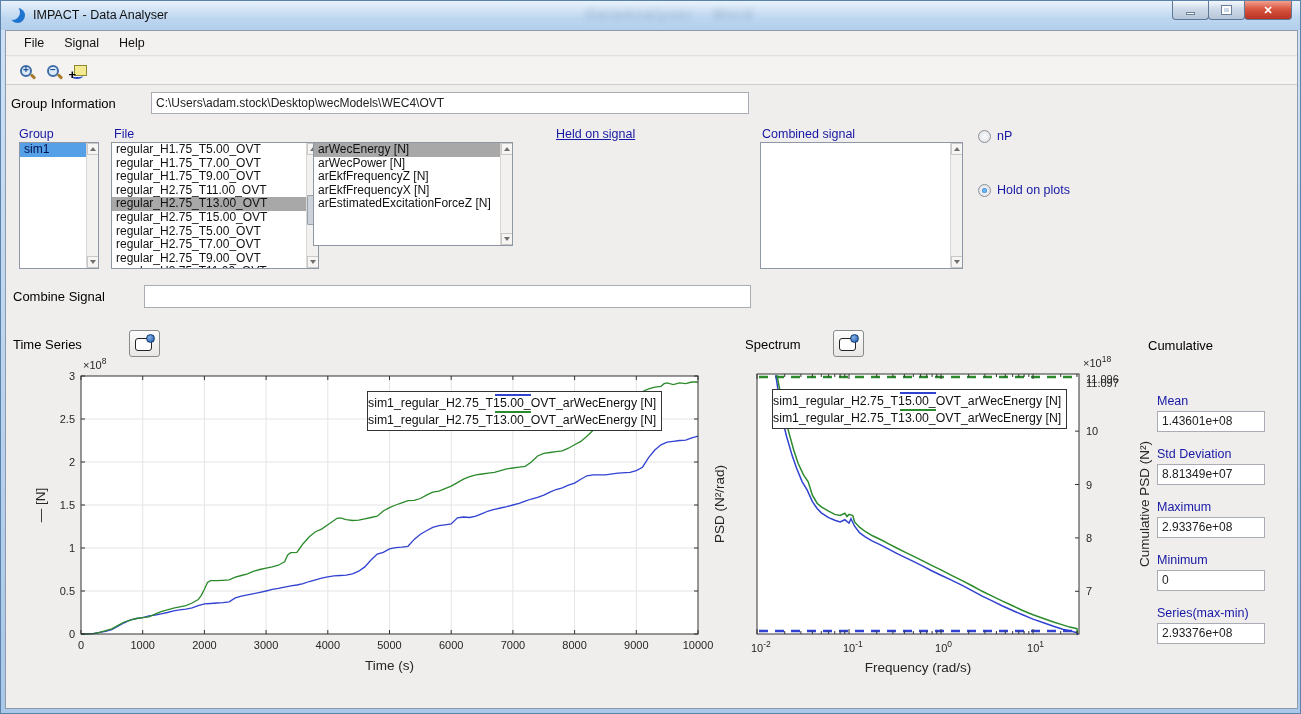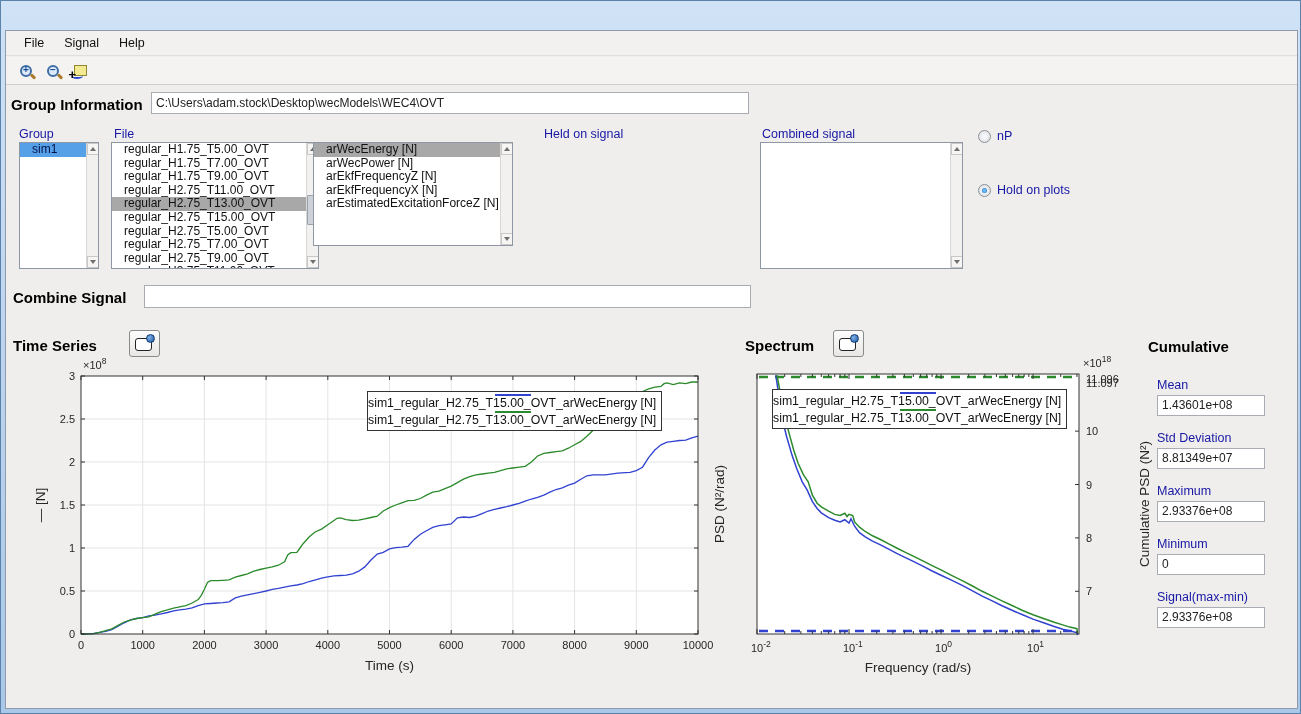--- a/index.html
+++ b/index.html
@@ -36,27 +36,27 @@
   .mag{position:relative;width:12px;height:12px;border:2px solid #3f6ea5;border-radius:50%;background:#dceafb;}
   .mag:after{content:"";position:absolute;width:6px;height:3px;background:#a97b2e;
              right:-6px;bottom:-3px;transform:rotate(45deg);border-radius:1px;}
   .mag .sign{position:absolute;left:1px;top:-3px;font-size:10px;font-weight:bold;color:#1b4d8f;}
   .note{position:relative;width:13px;height:11px;background:#f3e991;border:1px solid #8f8732;}
   .note:after{content:"+";position:absolute;left:-6px;bottom:-7px;font-size:13px;font-weight:bold;color:#000;}
   .note .curve{position:absolute;left:-4px;top:7px;width:12px;height:6px;border-bottom:2px solid #2a48c8;border-radius:50%;}
   
   .abs{position:absolute;}
   .navy{color:#1717a6;font-size:12.5px;}
-  .boldlbl{color:#000;font-size:15px;font-weight:bold;}
+  .boldlbl{color:#000;font-size:13px;font-weight:normal;}
   .edit{border:1px solid #a9acb2;background:#fff;font:12px "Liberation Sans",sans-serif;
         color:#222;padding:2px 4px;outline:none;}
   
   .listbox{position:absolute;background:#fff;border:1px solid #8e98a5;overflow:hidden;}
   .lb-inner{position:absolute;left:0;top:0;right:12px;bottom:0;overflow:hidden;}
-  .lb-item{height:13.6px;line-height:13.6px;font-size:12px;color:#111;padding-left:12px;white-space:nowrap;}
+  .lb-item{height:13.6px;line-height:13.6px;font-size:12px;color:#111;padding-left:4px;white-space:nowrap;}
   .sel-gray{background:#a8a8a8;}
   .sel-blue{background:#3892e4;color:#fff;}
   .sel-blue-dark{background:#55a0e6;color:#06124d;}
   .vscroll{position:absolute;right:0;top:0;bottom:0;width:12px;background:#f2f1f0;border-left:1px solid #d8d7d5;}
   .vscroll.short{bottom:13px;}
   .hscroll{position:absolute;left:0;right:12px;bottom:0;height:13px;background:#f2f1f0;border-top:1px solid #d8d7d5;}
   .sb-btn{position:absolute;width:12px;height:12px;background:#f6f5f4;border:1px solid #c9c8c6;
           display:flex;align-items:center;justify-content:center;}
   .tri{width:0;height:0;border-left:3.5px solid transparent;border-right:3.5px solid transparent;}
   .tri.up{border-bottom:4px solid #6f6f6f;}
@@ -82,30 +82,46 @@
   
   svg text{font-family:"Liberation Sans",sans-serif;}
   .tick{font-size:11px;fill:#262626;}
   .axlabel{font-size:13.5px;fill:#262626;}
   .legend{position:absolute;background:#fff;border:1px solid #333;padding:2px 5px 2px 0;}
   .leg-row{display:flex;align-items:center;height:17px;flex-direction:column;}
   .leg-line{width:36px;height:0;border-top:2px solid #000;margin:0 7px 0 8px;}
   .leg-text{font-size:12.3px;color:#111;white-space:nowrap;}
   
   #stats-col{position:absolute;left:1156px;top:377px;width:110px;}
-  .stat-item{position:absolute;left:0;width:110px;}
+  .stat-item{position:absolute;left:0;width:110px;margin-top:16px;}
   .stat-label{color:#1717a6;font-size:12.5px;margin-bottom:3px;}
   .stat-box{width:108px;height:21px;background:#fff;border:1px solid #a9acb2;
             font-size:12px;color:#222;line-height:19px;padding-left:4px;}
 </style>
 </head>
 <body>
 
 <div id="frame">
 
+  <div id="titlebar">
+    <span id="app-icon"></span>
+    <span id="title-text">IMPACT - Data Analyser</span>
+    <span id="ghost-title">DataAnalyser  -  Word</span>
+    <div id="win-buttons">
+      <div class="wbtn min">
+          <span class="minbar"></span>
+        </div>
+      <div class="wbtn max">
+          <span class="maxbox"></span>
+        </div>
+      <div class="wbtn close">
+          <span>✕</span>
+        </div>
+    </div>
+  </div>
 
   <div id="client"></div>
 
   <div id="menubar">
       <div class="menu-item">File</div>
       <div class="menu-item">Signal</div>
       <div class="menu-item">Help</div>
     </div>
   <div id="toolbar">
     <div class="tbtn">
@@ -124,21 +140,21 @@
         </span>
       </div>
   </div>
 
   <div class="abs boldlbl" style="left:10px;top:95px;">Group Information</div>
   <input class="abs edit" style="left: 150px; top: 91px; width: 598px; height: 22px;" value="C:\Users\adam.stock\Desktop\wecModels\WEC4\OVT">
 
   <div class="abs navy" style="left:18px;top:126px;">Group</div>
   <div class="abs navy" style="left:113px;top:126px;">File</div>
   <div class="abs navy" style="left:330px;top:126px;margin-top:31px;">Signal</div>
-  <div class="abs navy" style="left:543px;top:126px;">Held on signal</div>
+  <div class="abs navy" style="left:555px;top:126px;text-decoration:underline;">Held on signal</div>
   <div class="abs navy" style="left:761px;top:126px;">Combined signal</div>
 
   <div class="listbox" style="left:18px;top:141px;width:80px;height:127px;">
     <div class="lb-inner">
         <div class="lb-item sel-blue-dark">sim1</div>
       </div>
     <div class="vscroll">
       <div class="sb-btn" style="top:0;">
           <span class="tri up"></span>
         </div>
@@ -424,18 +440,18 @@
       </div>
       <div class="stat-item" style="top: 106px;">
         <div class="stat-label">Maximum</div>
         <div class="stat-box">2.93376e+08</div>
       </div>
       <div class="stat-item" style="top: 159px;">
         <div class="stat-label">Minimum</div>
         <div class="stat-box">0</div>
       </div>
       <div class="stat-item" style="top: 212px;">
-        <div class="stat-label">Signal(max-min)</div>
+        <div class="stat-label">Series(max-min)</div>
         <div class="stat-box">2.93376e+08</div>
       </div>
     </div>
 
 </div>
 
 </body></html>

